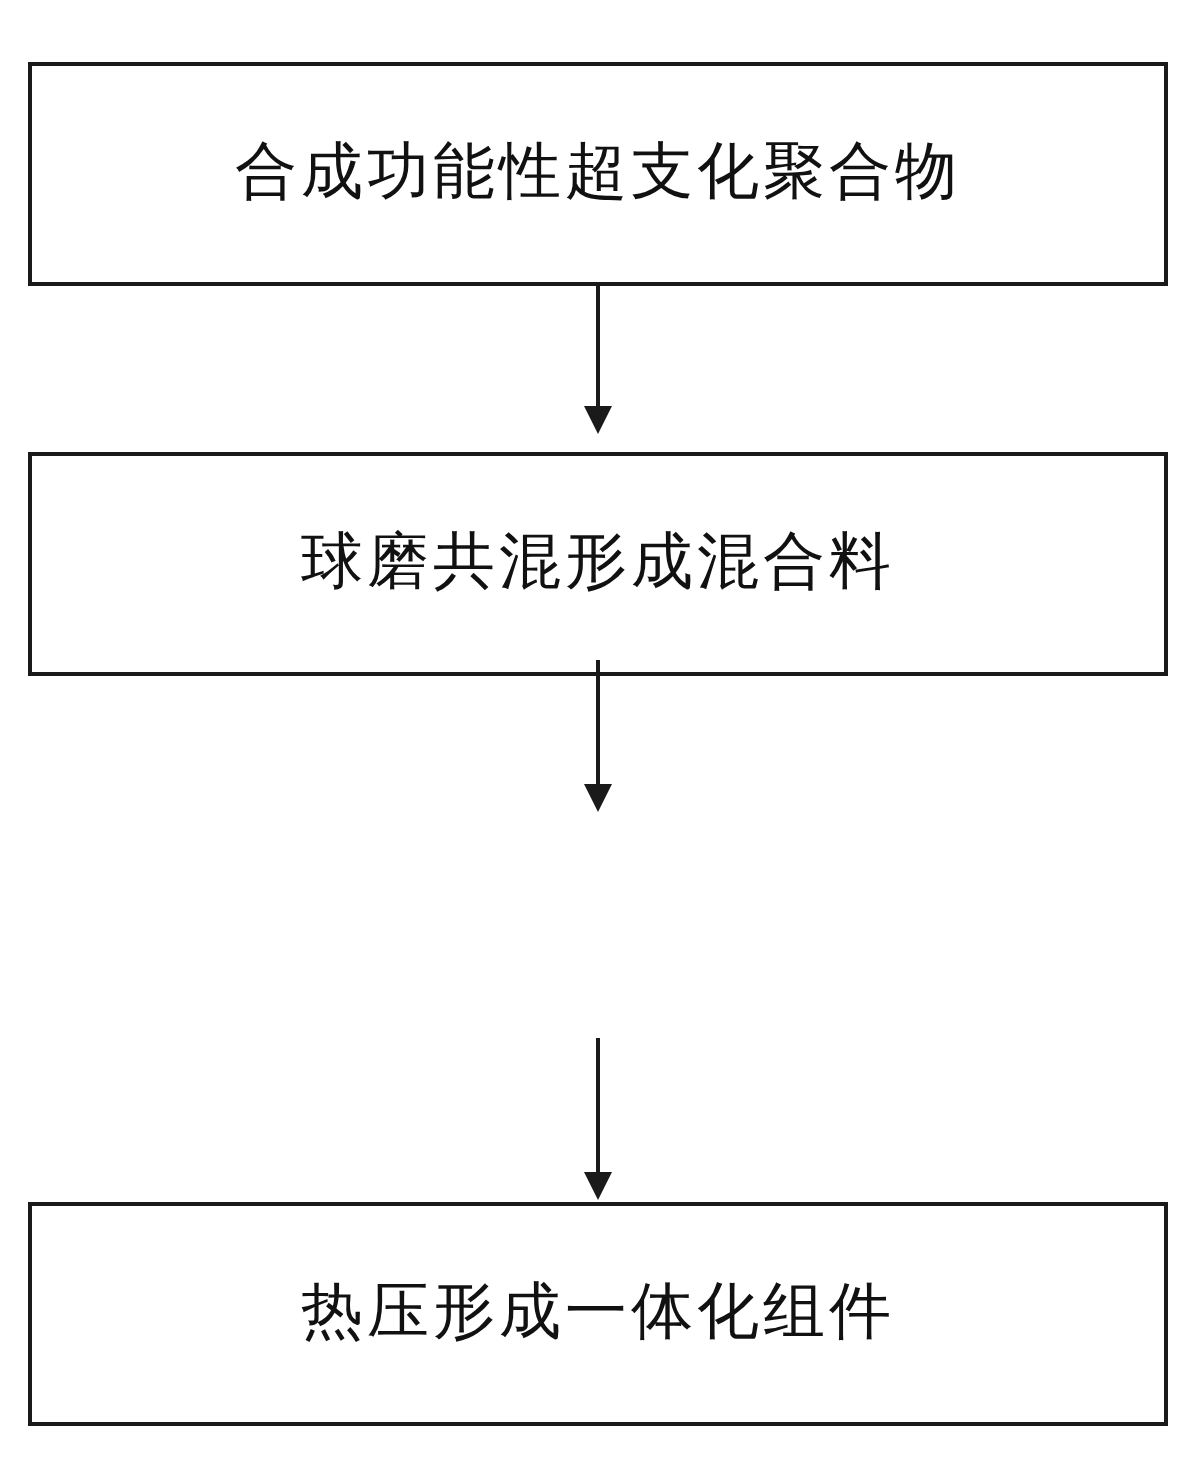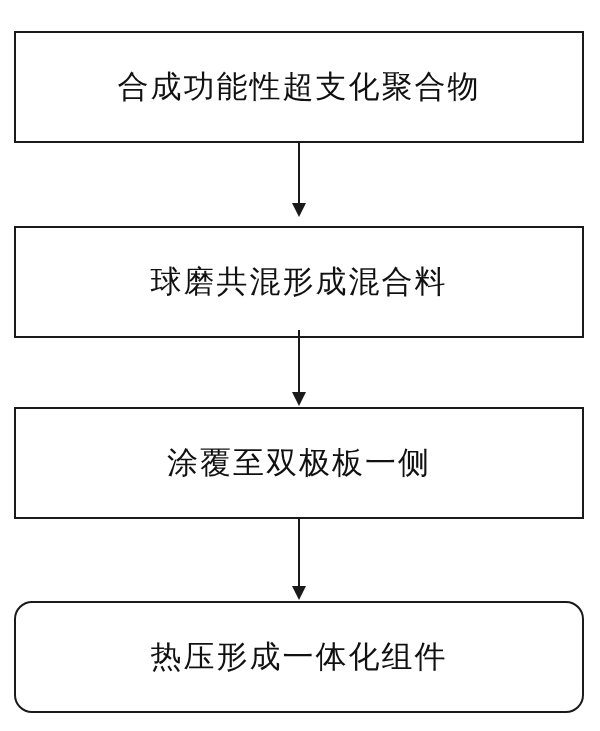--- a/index.html
+++ b/index.html
@@ -35,21 +35,21 @@
     font-size: 31px;
     line-height: 1.2;
     color: #111111;
     letter-spacing: 2px;
     white-space: nowrap;
     font-family: "DejaVu Sans", "Liberation Sans", sans-serif;
   }
   .node-1 { top: 31px; }
   .node-2 { top: 226px; }
   .node-3 { top: 407px; }
-  .node-4 { top: 601px; border-radius: 18px; }
+  .node-4 { top: 601px; }
 
   .connector {
     position: absolute;
     left: 298px;
     width: 2px;
     background: #1a1a1a;
   }
   .connector-1 { top: 143px; height: 60px; }
   .connector-2 { top: 330px; height: 62px; }
   .connector-3 { top: 519px; height: 67px; }
@@ -79,23 +79,20 @@
   <div class="connector connector-1"></div>
   <div class="arrow-head arrow-head-1"></div>
 
   <div class="node node-2">
     <span class="node-label">球磨共混形成混合料</span>
   </div>
 
   <div class="connector connector-2"></div>
   <div class="arrow-head arrow-head-2"></div>
 
-  <div class="node node-3">
-    <span class="node-label">涂覆至双极板一侧</span>
-  </div>
 
   <div class="connector connector-3"></div>
   <div class="arrow-head arrow-head-3"></div>
 
   <div class="node node-4">
     <span class="node-label">热压形成一体化组件</span>
   </div>
 
 </div>
 

